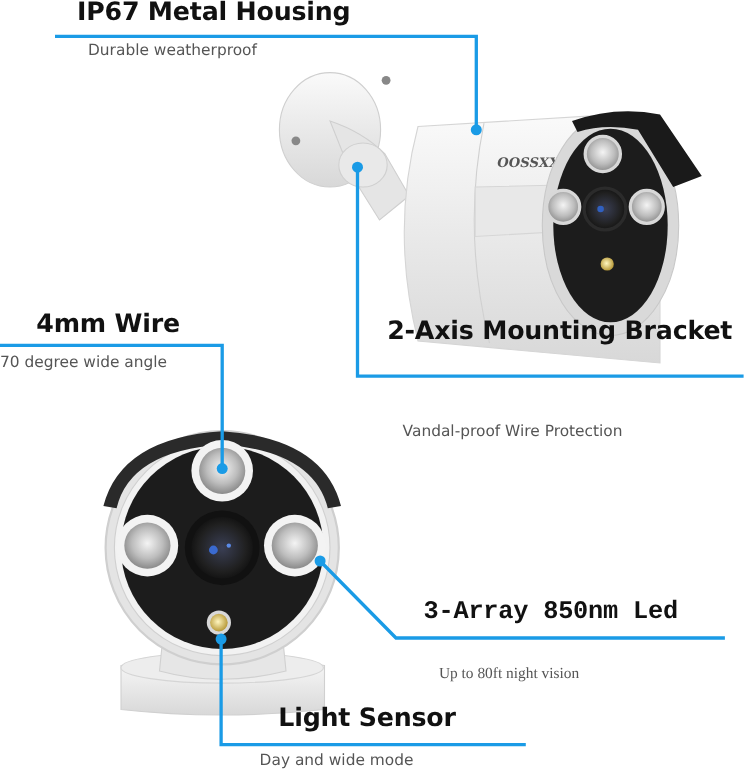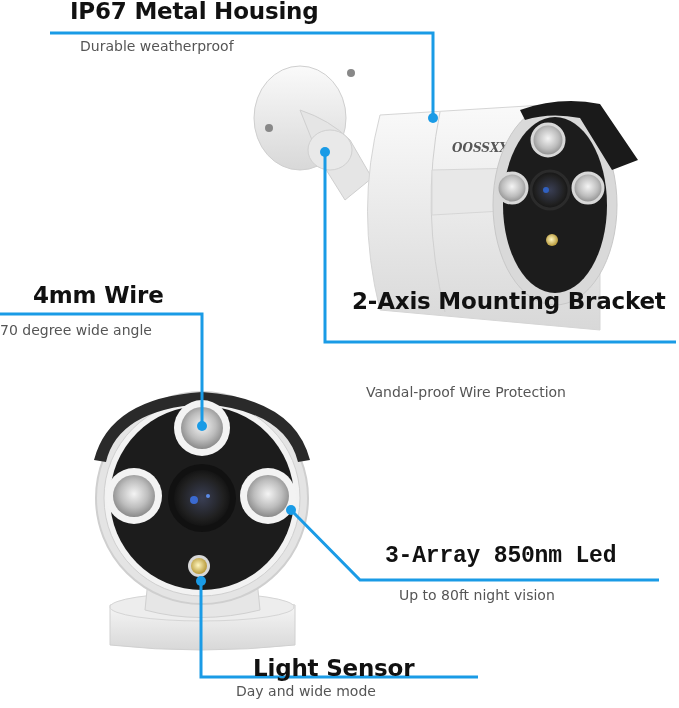--- a/index.html
+++ b/index.html
@@ -107,16 +107,16 @@
 <div class="title" style="left:70px; top:-2px;">IP67 Metal Housing</div>
 <div class="sub" style="left:80px; top:38px;">Durable weatherproof</div>
 
 <div class="title" style="left:33px; top:282px;">4mm Wire</div>
 <div class="sub" style="left:0px; top:322px;">70 degree wide angle</div>
 
 <div class="title" style="left:352px; top:288px;">2-Axis Mounting Bracket</div>
 <div class="sub" style="left:366px; top:356px;margin-top:28px;">Vandal-proof Wire Protection</div>
 
 <div class="title" style="left:385px; top:543px;font-family:Liberation Mono, monospace;">3-Array 850nm Led</div>
-<div class="sub" style="left:399px; top:587px;">Up to 80ft night vision</div>
+<div class="sub" style="left:399px; top:605px;font-family:Liberation Serif, serif;">Up to 80ft night vision</div>
 
-<div class="title" style="left:253px; top:655px;text-align:center;">Light Sensor</div>
+<div class="title" style="left:253px; top:640px;text-align:center;">Light Sensor</div>
 <div class="sub" style="left:236px; top:683px;">Day and wide mode</div>
 
 </body></html>

